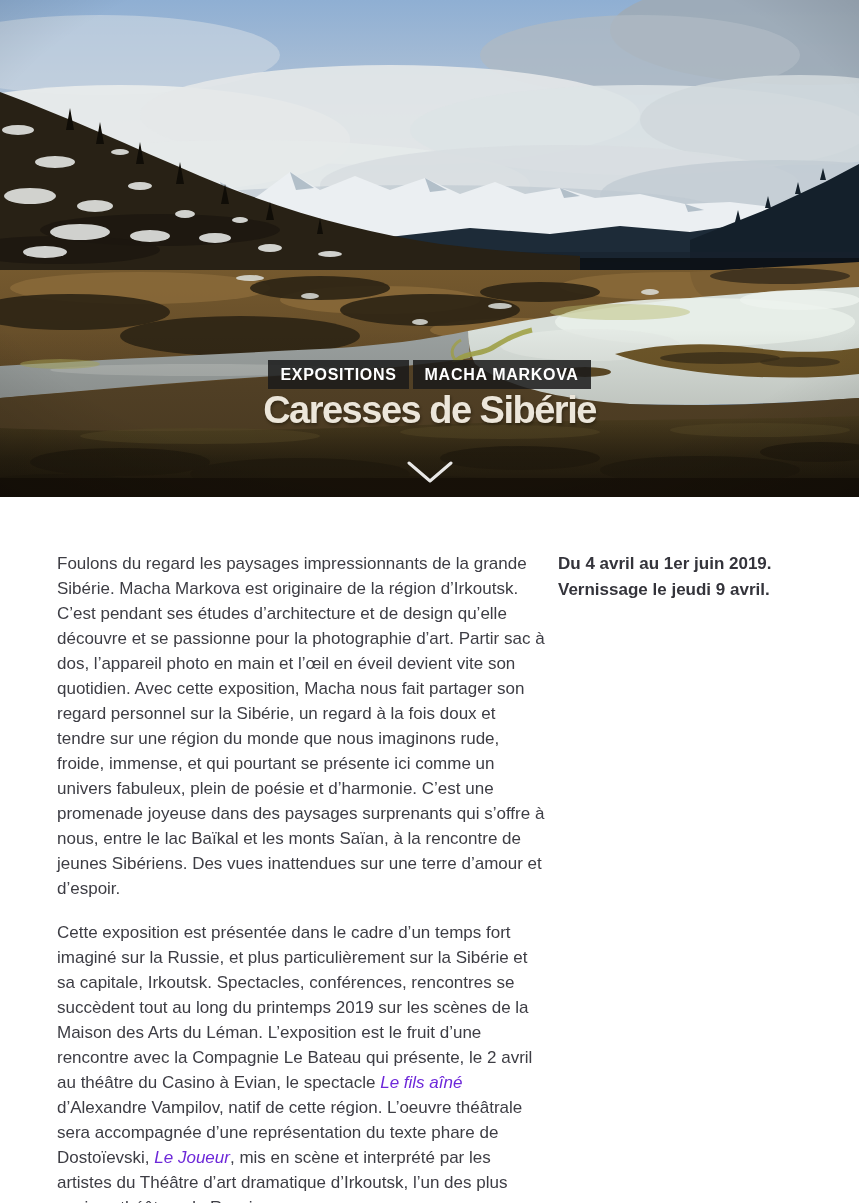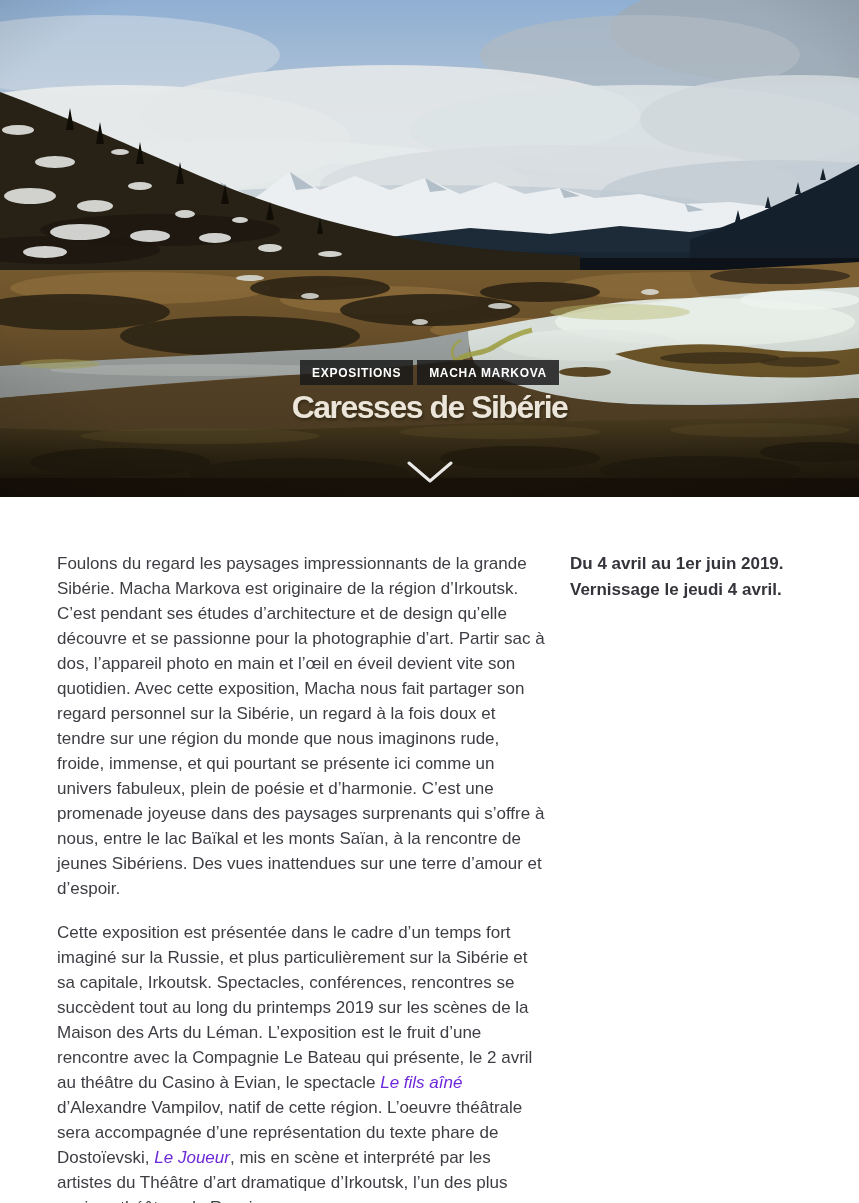--- a/index.html
+++ b/index.html
@@ -15,32 +15,32 @@
   .hero { position: relative; width: 859px; height: 497px; overflow: hidden; background: #8fafd3; }
   .hero svg.landscape { position: absolute; inset: 0; display: block; }
 
   .breadcrumbs {
     position: absolute; top: 360px; left: 0; right: 0;
     display: flex; justify-content: center; gap: 4px;
   }
   .crumb {
     background: rgba(26,26,26,0.85);
     color: #ffffff;
-    font-size: 12px; font-weight: 700;
+    font-size: 16px; font-weight: 700;
     letter-spacing: 0.7px;
     padding: 6px 12px 5px;
     cursor: pointer;
     white-space: nowrap;
   }
   .hero-title {
     position: absolute; top: 389px; left: 0; right: 0;
     text-align: center;
     font-family: "Liberation Sans", sans-serif;
     font-weight: 700;
-    font-size: 32px;
+    font-size: 38px;
     letter-spacing: -1.5px;
     color: #ece6da;
     text-shadow: 1px 2px 3px rgba(20,15,5,0.45);
   }
   .scroll-btn {
     position: absolute; top: 458px; left: 50%;
     transform: translateX(-50%);
     background: none; border: none; cursor: pointer;
     padding: 2px; line-height: 0;
   }
@@ -63,21 +63,21 @@
   .article p { margin: 0 0 19px 0; }
   .article p:last-child { margin-bottom: 0; }
   .bold-lead { font-weight: 400; }
   .inline-link {
     color: #6d28d9;
     font-style: italic;
     text-decoration: none;
     cursor: pointer;
   }
   .aside {
-    margin-left: 24px;
+    margin-left: 12px;
     width: 232px;
     font-size: 17px;
     font-weight: 700;
     line-height: 26px;
     color: #34343b;
   }
 </style>
 </head>
 <body>
 
@@ -260,17 +260,17 @@
       <p>
         <span>Foulons du regard les paysages impressionnants de la grande Sibérie. Macha Markova est originaire de la région d’Irkoutsk. C’est pendant ses études d’architecture et de design qu’elle découvre et se passionne pour la photographie d’art. Partir sac à dos, l’appareil photo en main et l’œil en éveil devient vite son quotidien. Avec cette exposition, Macha nous fait partager son regard personnel sur la Sibérie, un regard à la fois doux et tendre sur une région du monde que nous imaginons rude, froide, immense, et qui pourtant se présente ici comme un univers fabuleux, plein de poésie et d’harmonie. C’est une promenade joyeuse dans des paysages surprenants qui s’offre à nous, entre le lac Baïkal et les monts Saïan, à la rencontre de jeunes Sibériens. Des vues inattendues sur une terre d’amour et d’espoir.</span>
       </p>
       <p>
         <span class="bold-lead">Cette exposition est présentée dans le cadre d’un temps fort imaginé sur la Russie</span><span>, et plus particulièrement sur la Sibérie et sa capitale, Irkoutsk. Spectacles, conférences, rencontres se succèdent tout au long du printemps 2019 sur les scènes de la Maison des Arts du Léman. L’exposition est le fruit d’une rencontre avec la Compagnie Le Bateau qui présente, le 2 avril au théâtre du Casino à Evian, le spectacle </span><a class="inline-link">Le fils aîné</a><span> d’Alexandre Vampilov, natif de cette région. L’oeuvre théâtrale sera accompagnée d’une représentation du texte phare de Dostoïevski, </span><a class="inline-link">Le Joueur</a><span>, mis en scène et interprété par les artistes du Théâtre d’art dramatique d’Irkoutsk, l’un des plus anciens théâtres de Russie.</span>
       </p>
     </div>
 
     <div class="aside">
       <p>Du 4 avril au 1er juin 2019.</p>
-      <p>Vernissage le jeudi 4 avril.</p>
+      <p>Vernissage le jeudi 9 avril.</p>
     </div>
 
   </div>
 </div>
 
 </body></html>

